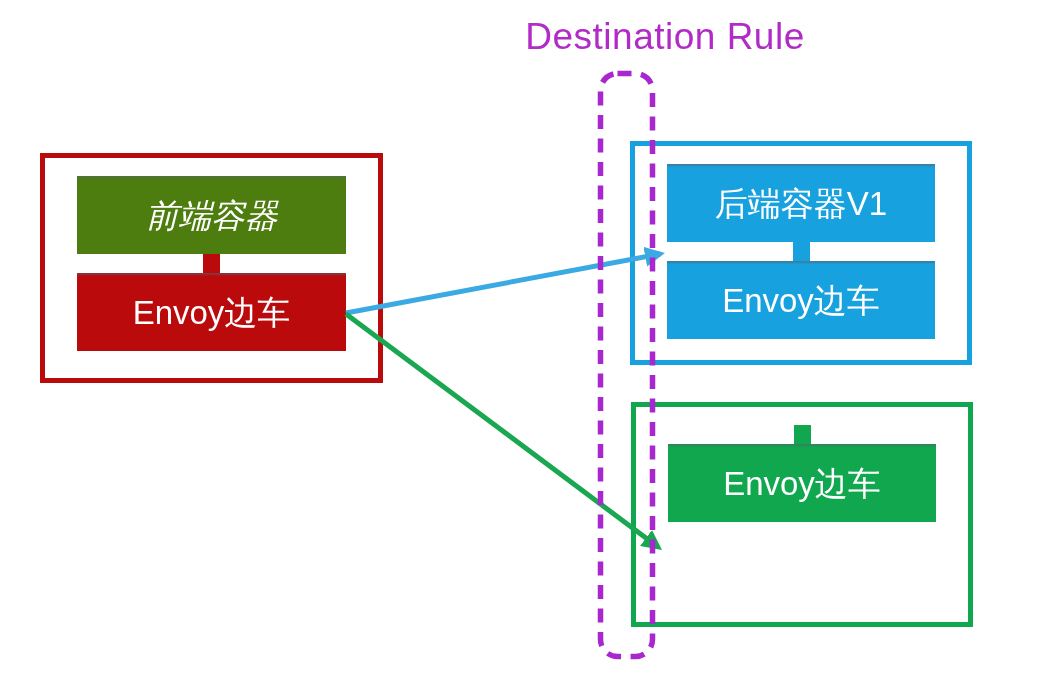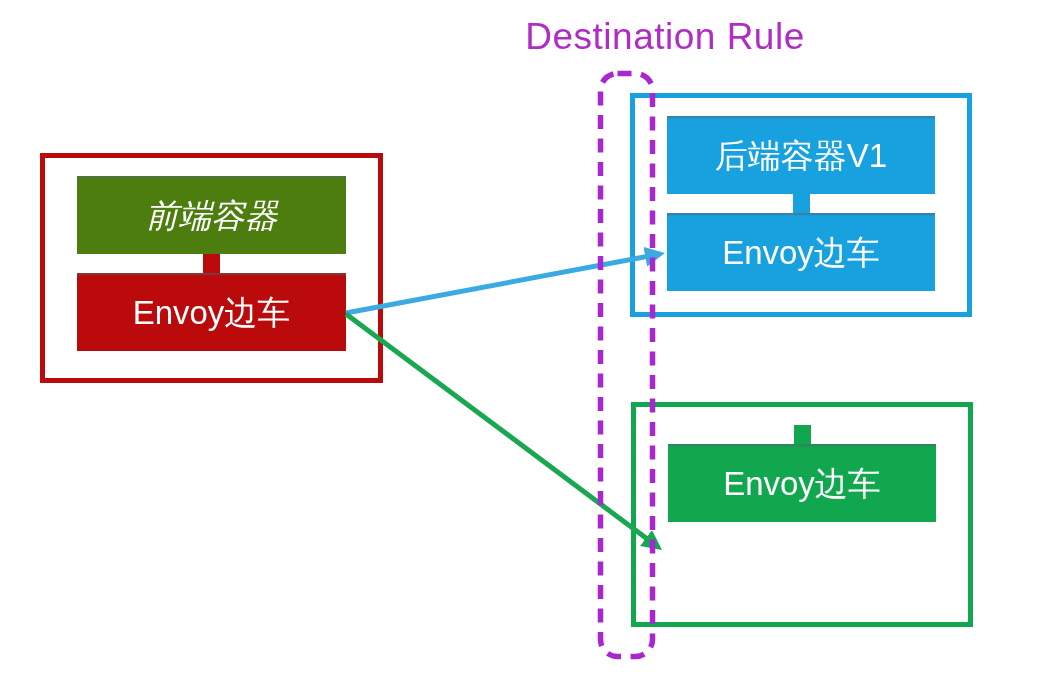--- a/index.html
+++ b/index.html
@@ -37,21 +37,21 @@
   <div class="page-title" style="color: rgb(177, 43, 198);">Destination Rule</div>
 
   <div class="pod pod-frontend" style="border-color: rgb(187, 10, 12);">
     <div class="pod-inner">
       <div class="cell" style="background: #4d7c0f; font-style: italic;">前端容器</div>
       <div class="stub" style="background: rgb(187, 10, 12);"></div>
       <div class="cell" style="background: rgb(187, 10, 12);">Envoy边车</div>
     </div>
   </div>
 
-  <div class="pod pod-backend-v1" style="border-color: rgb(24, 161, 223);">
+  <div class="pod pod-backend-v1" style="border-color: rgb(24, 161, 223); margin-top: 48px;">
     <div class="pod-inner">
       <div class="cell" style="background: rgb(24, 161, 223);">后端容器V1</div>
       <div class="stub" style="background: rgb(24, 161, 223);"></div>
       <div class="cell" style="background: rgb(24, 161, 223);">Envoy边车</div>
     </div>
   </div>
 
   <div class="pod pod-backend-v2" style="border-color: rgb(16, 167, 79);">
     <div class="pod-inner">
       <div class="stub" style="background: rgb(16, 167, 79);"></div>

